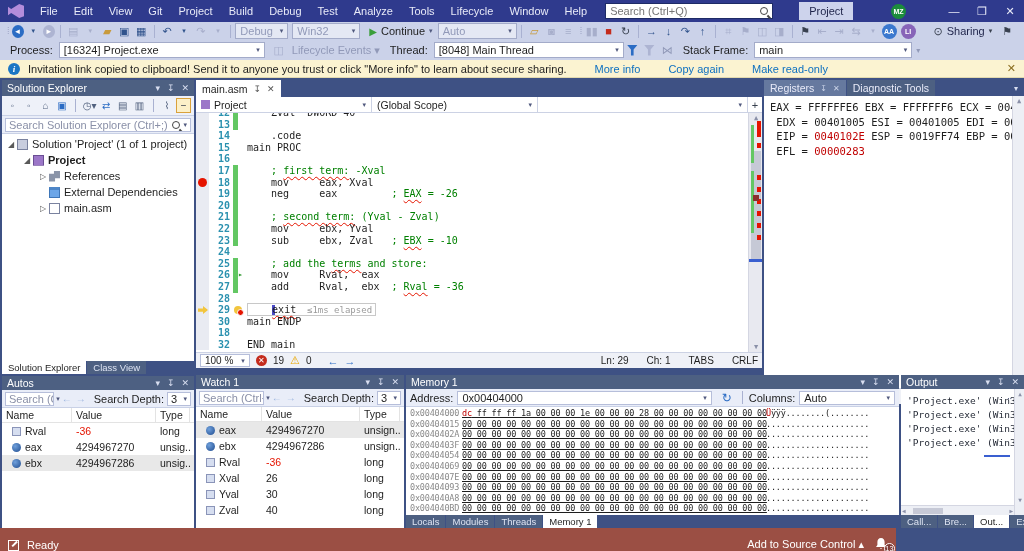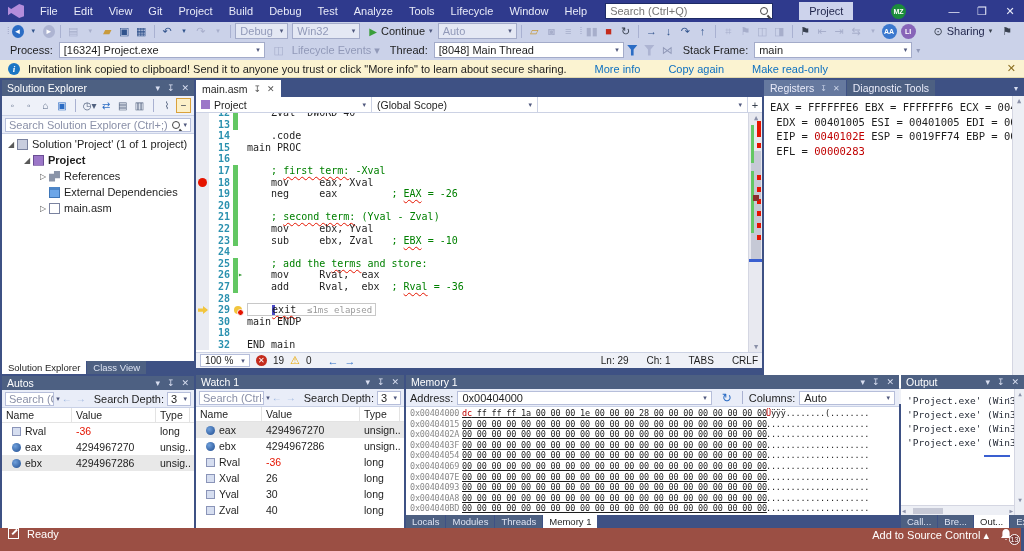--- a/index.html
+++ b/index.html
@@ -169,21 +169,21 @@
   #output { left:901px; top:375px; width:123px; height:153px; }
   .out-body { flex:1; position:relative; font-family:"DejaVu Sans Mono", monospace; font-size:9.5px; color:#1E2430; overflow:hidden; padding:6px 0 0 6px; }
   .out-line { height:14px; white-space:pre; }
   .out-dots { position:absolute; right:12px; top:0; color:#50597E; font-size:9px; }
   .caret-line { position:absolute; right:14px; top:66px; width:26px; height:2px; background:#3A5FD0; }
   .out-vscroll { position:absolute; right:0; top:0; width:10px; height:100%; background:#EDEFF5; border-left:1px solid #D4D6E2; }
   .out-hscroll { position:absolute; left:0; bottom:0; width:113px; height:10px; background:#EDEFF5; border-top:1px solid #D4D6E2; }
   .out-hthumb { position:absolute; left:12px; top:2px; width:30px; height:6px; background:#C6C9D6; }
 
   
-  .statusbar { position:absolute; left:0; top:528px; width:1021px; height:23px; background:#9B4F44; color:#FFF; display:flex; align-items:flex-start; padding:0 8px; }
+  .statusbar { position:absolute; left:0; top:528px; width:896px; height:23px; background:#9B4F44; color:#FFF; display:flex; align-items:flex-end; padding:0 8px; }
   .ready-ico { width:11px; height:11px; border:1px solid #FFF; margin-right:8px; position:relative; }
   .ready-ico::after { content:""; position:absolute; left:2px; top:2px; width:7px; height:1.5px; background:#FFF; transform:rotate(-45deg); }
   .sb-right { margin-left:auto; display:flex; align-items:center; gap:10px; }
   .bell { position:relative; width:14px; height:14px; }
   .bell svg { display:block; }
   .bell-badge { position:absolute; right:-7px; bottom:-3px; min-width:11px; height:11px; border-radius:50%; background:#7E3A36; border:1px solid #FFF; color:#FFF; font-size:7px; display:flex; align-items:center; justify-content:center; }
 </style>
 </head>
 <body>
 

